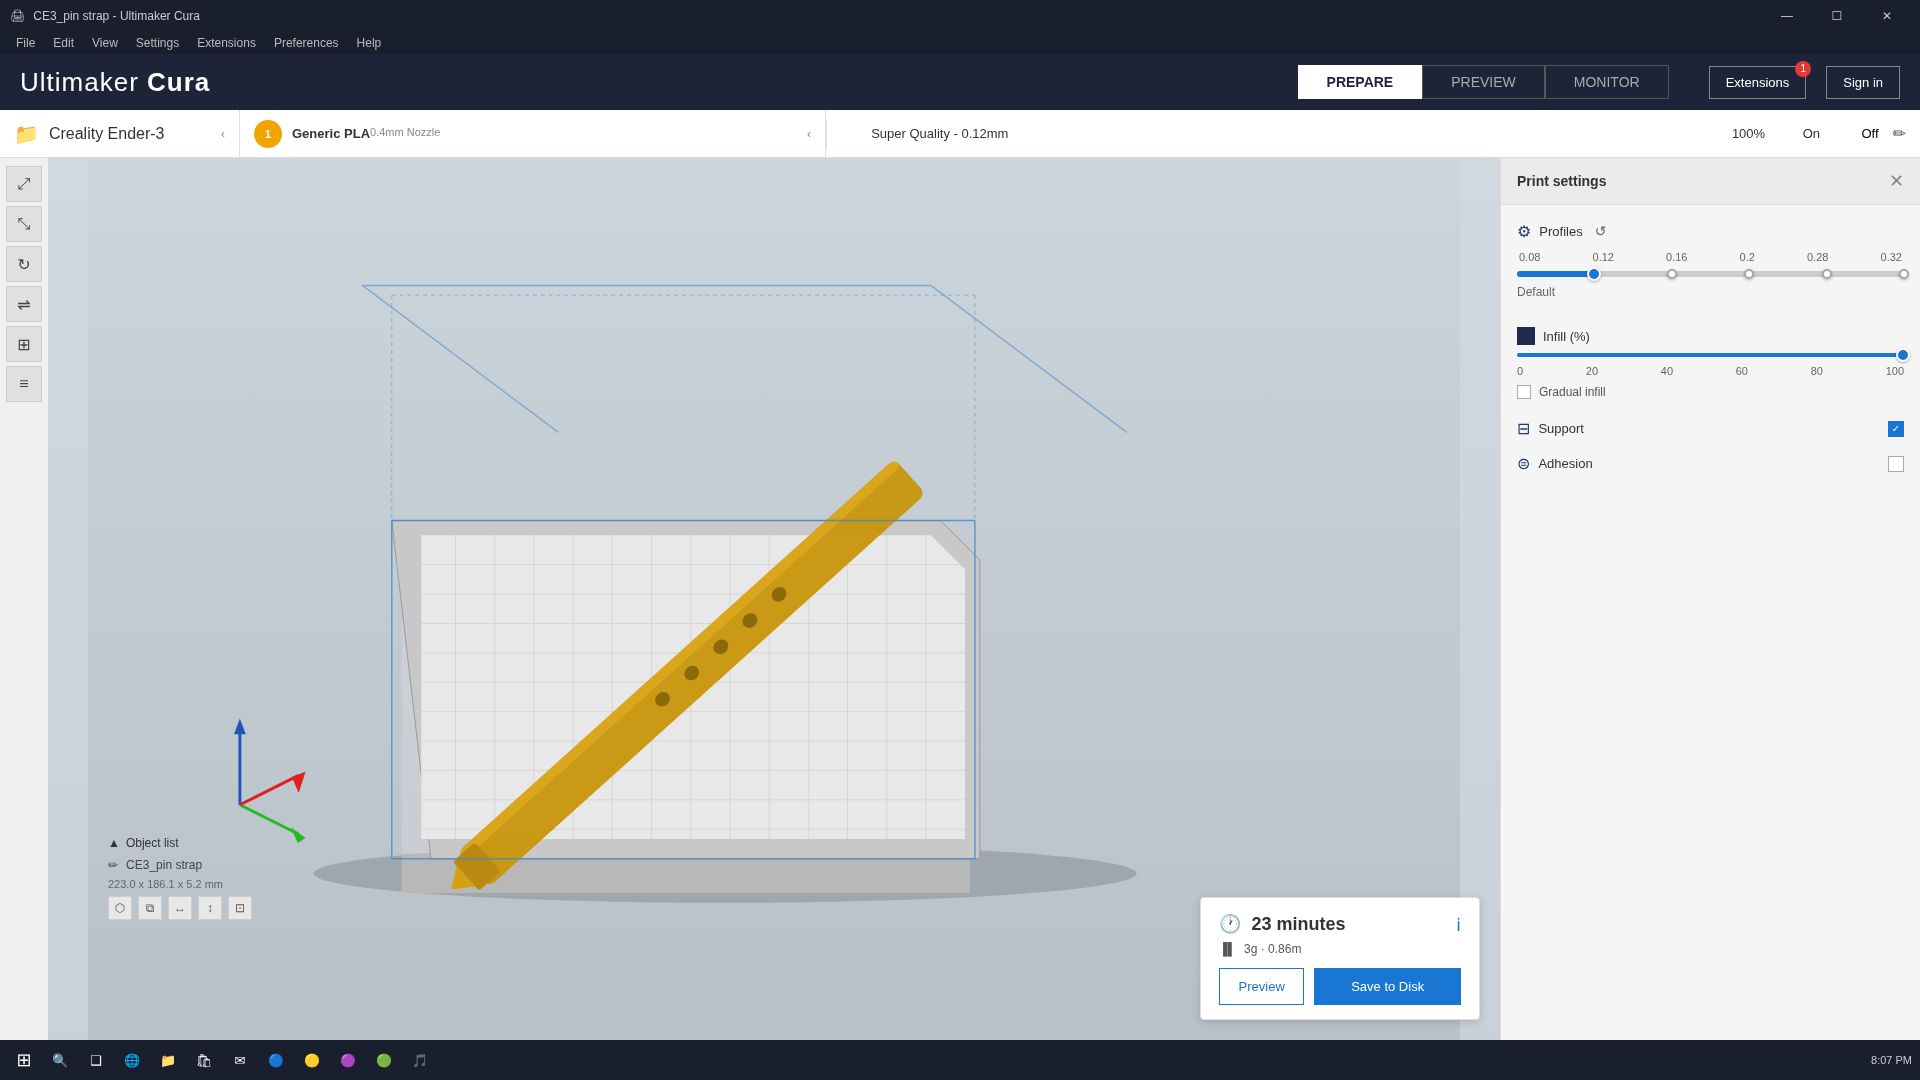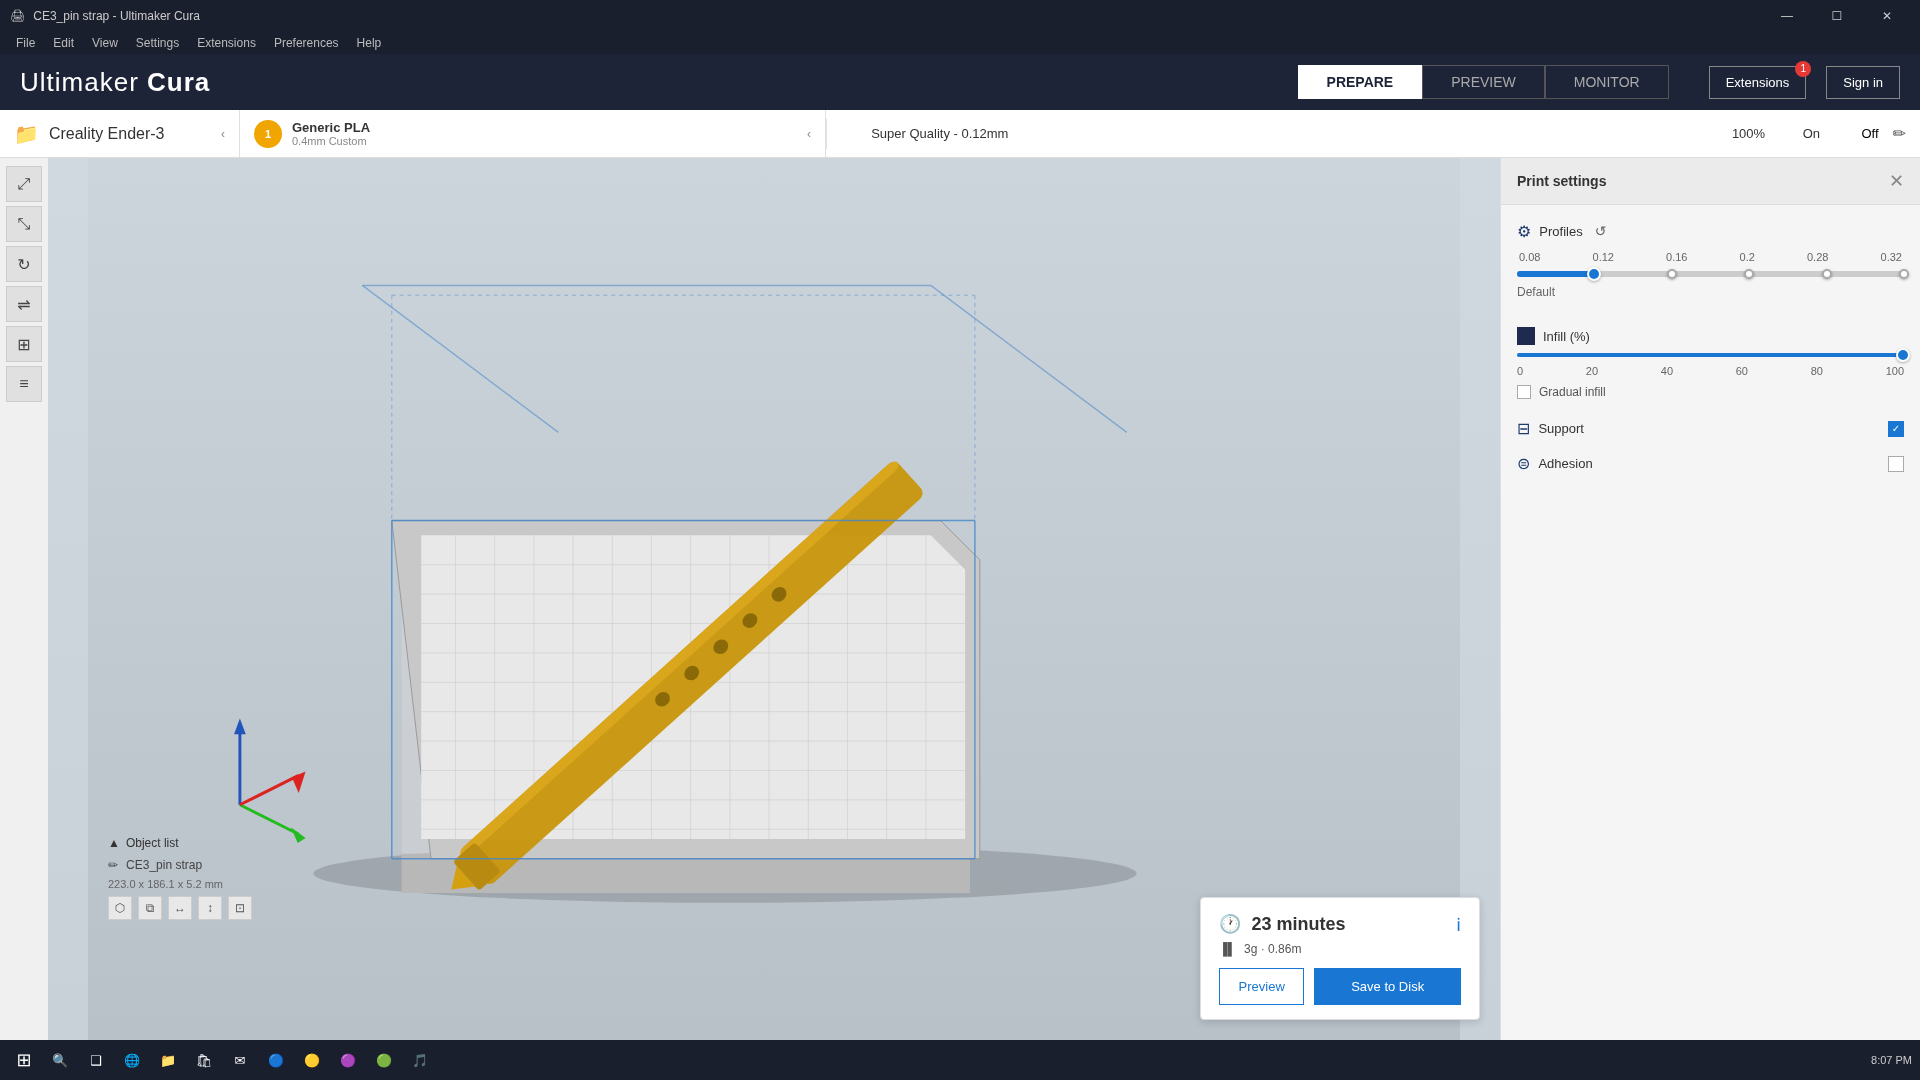--- a/index.html
+++ b/index.html
@@ -121,21 +121,21 @@
       height: 28px;
       background: #f0a500;
       border-radius: 50%;
       display: flex;
       align-items: center;
       justify-content: center;
       font-size: 11px;
       font-weight: 700;
       color: #fff;
     }
-    .material-info { display: flex; flex-direction: column; }
+    .material-info { display: flex; flex-direction: row; }
     .material-name { font-size: 13px; font-weight: 600; color: #333; }
     .material-sub { font-size: 11px; color: #888; }
 
     
     #viewport {
       flex: 1;
       background: #e8e8e8;
       position: relative;
       overflow: hidden;
     }
@@ -550,21 +550,21 @@
 <div id="top-header">
   <div class="header-printer">
     <span class="folder-icon">📁</span>
     <span class="header-printer-name">Creality Ender-3</span>
     <span class="chevron">‹</span>
   </div>
   <div class="header-material">
     <div class="material-icon" style="background:#f0a500; font-size:11px; font-weight:700;">1</div>
     <div class="material-info">
       <span class="material-name">Generic PLA</span>
-      <span class="material-sub">0.4mm Custom</span>
+      <span class="material-sub">0.4mm Nozzle</span>
     </div>
     <span class="chevron" style="margin-left:auto;">‹</span>
   </div>
   <div class="divider-v"></div>
   <div class="header-quality">
     <span style="font-size:18px;">⚙</span>
     <span class="quality-text">Super Quality - 0.12mm</span>
   </div>
   <div class="view-controls">
     <span style="font-size:16px;">⊠</span>

